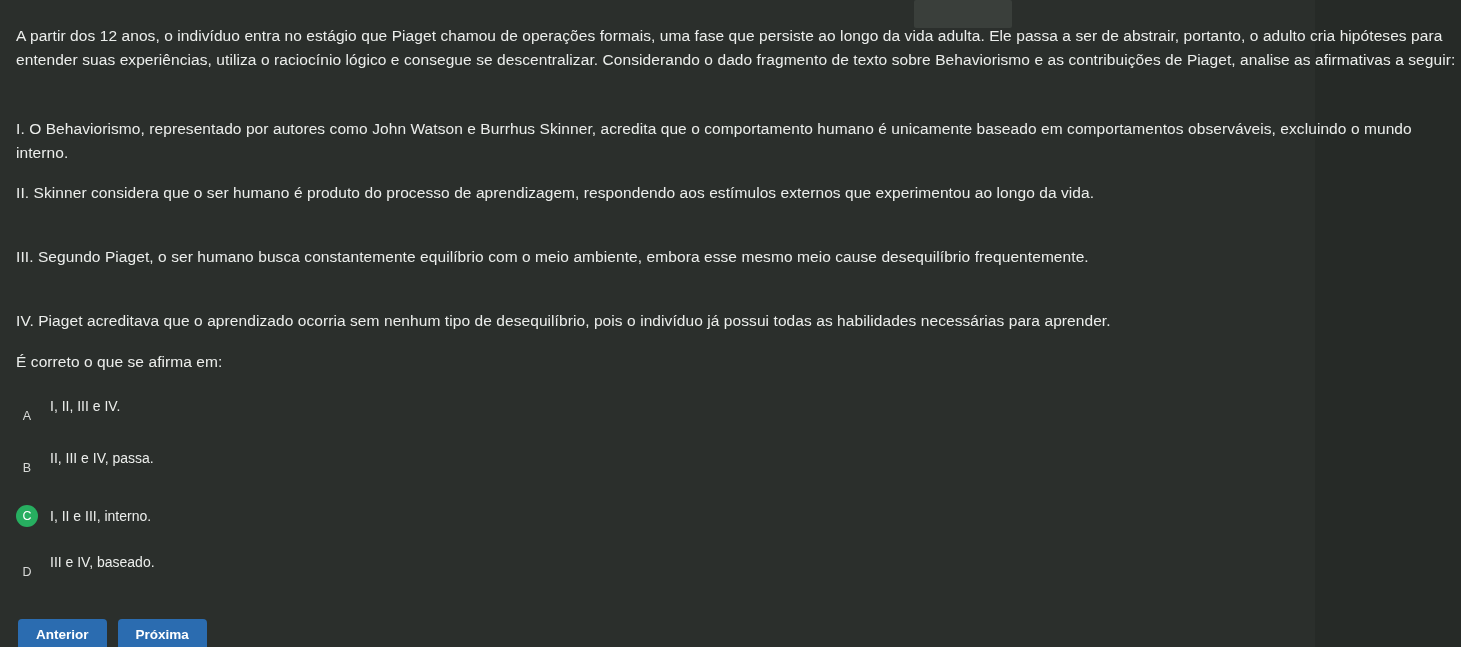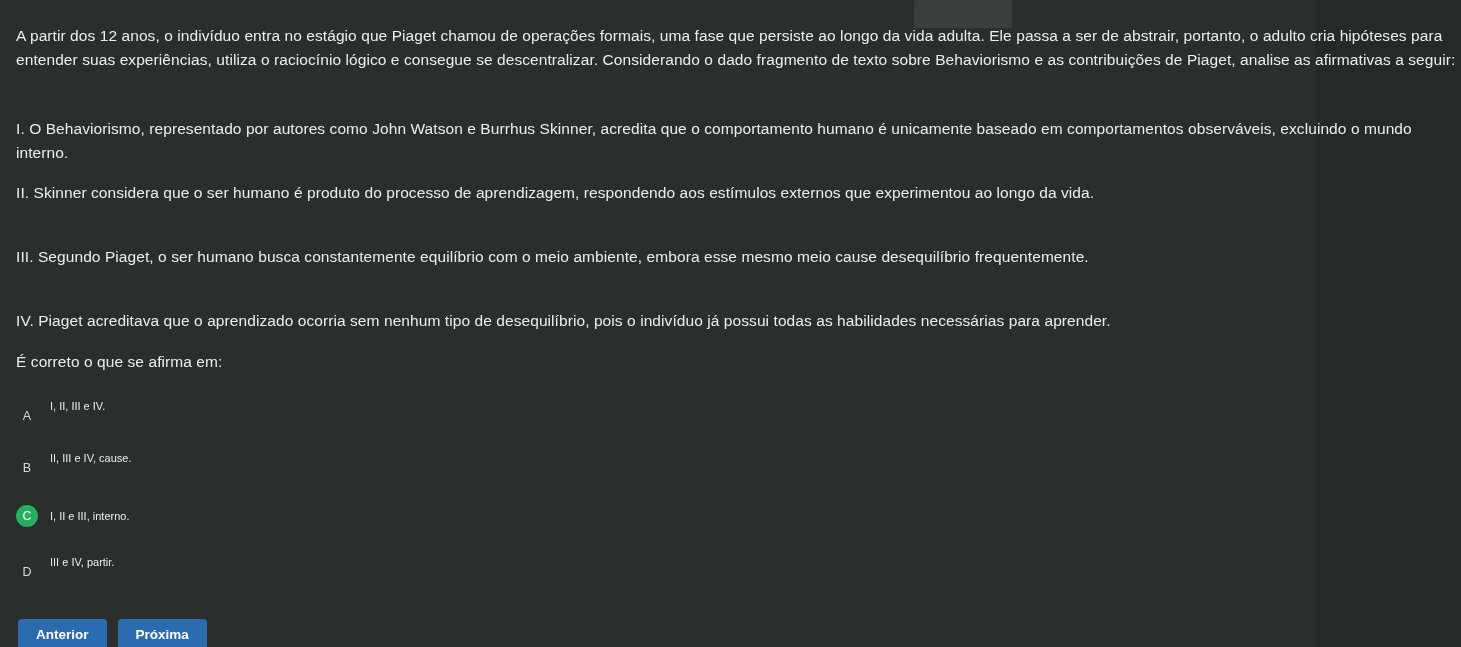--- a/index.html
+++ b/index.html
@@ -73,21 +73,21 @@
     color: #d8dad8;
     flex: 0 0 auto;
     margin-top: 8px;
   }
   .opt-letter.selected {
     background: #27ae60;
     color: #ffffff;
     margin-top: 0;
   }
   .opt-text {
-    font-size: 11px;
+    font-size: 14px;
     color: #eceeec;
     margin-left: 12px;
     line-height: 1;
     position: relative;
     top: -6px;
   }
   .opt-letter.selected + .opt-text {
     top: 0;
   }
   .nav-buttons {
@@ -128,31 +128,31 @@
 
   <div class="options">
 
     <div class="option">
       <span class="opt-letter">A</span>
       <span class="opt-text">I, II, III e IV.</span>
     </div>
 
     <div class="option">
       <span class="opt-letter">B</span>
-      <span class="opt-text">II, III e IV, cause.</span>
+      <span class="opt-text">II, III e IV, passa.</span>
     </div>
 
     <div class="option">
       <span class="opt-letter selected">C</span>
       <span class="opt-text">I, II e III, interno.</span>
     </div>
 
     <div class="option">
       <span class="opt-letter">D</span>
-      <span class="opt-text">III e IV, partir.</span>
+      <span class="opt-text">III e IV, baseado.</span>
     </div>
 
   </div>
 
   <div class="nav-buttons">
     <button class="nav-btn">Anterior</button>
     <button class="nav-btn">Próxima</button>
   </div>
 
 </div>

